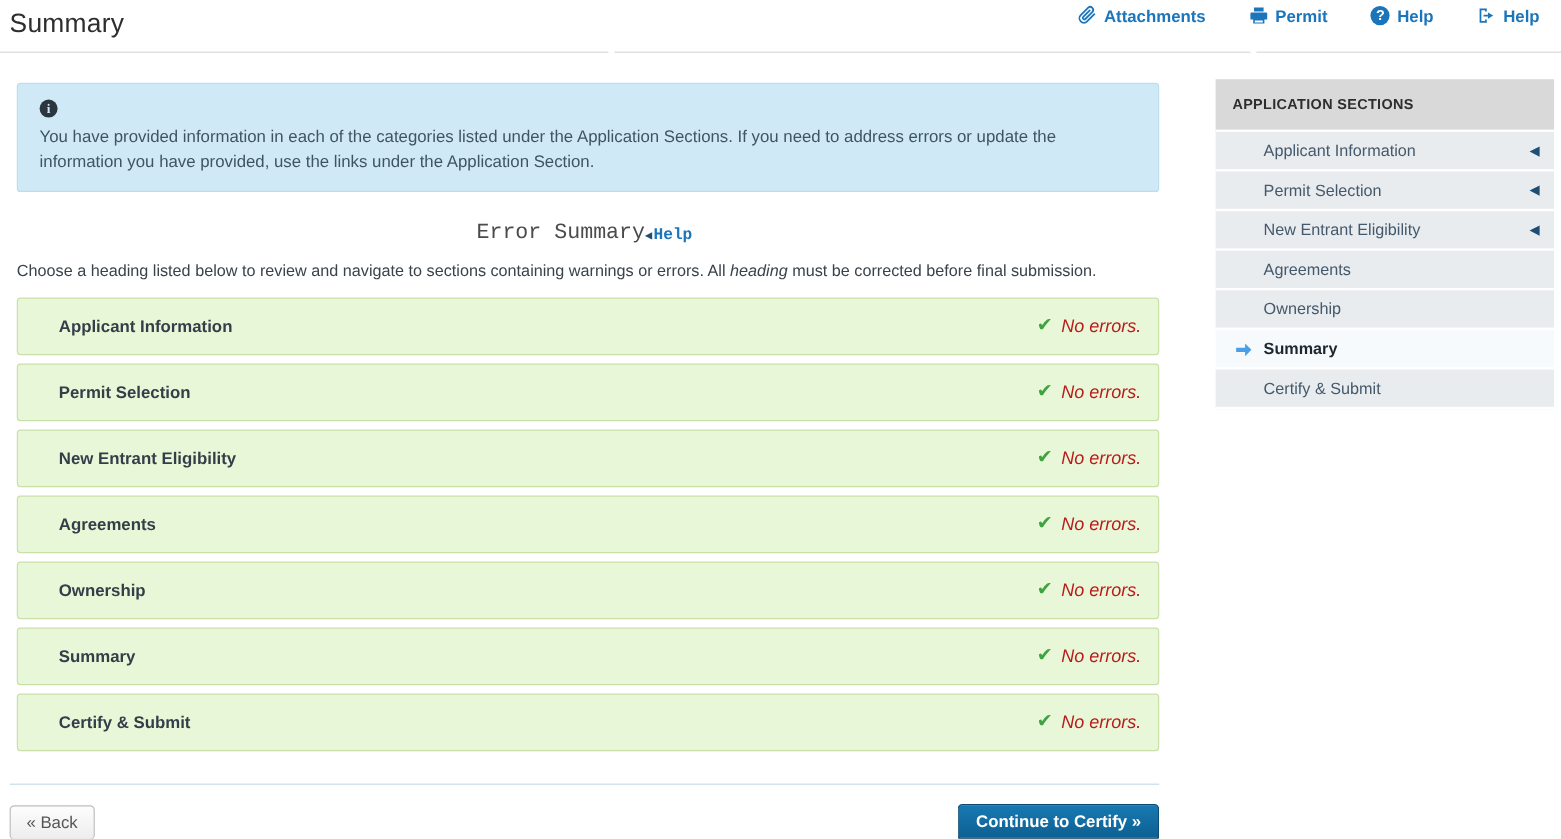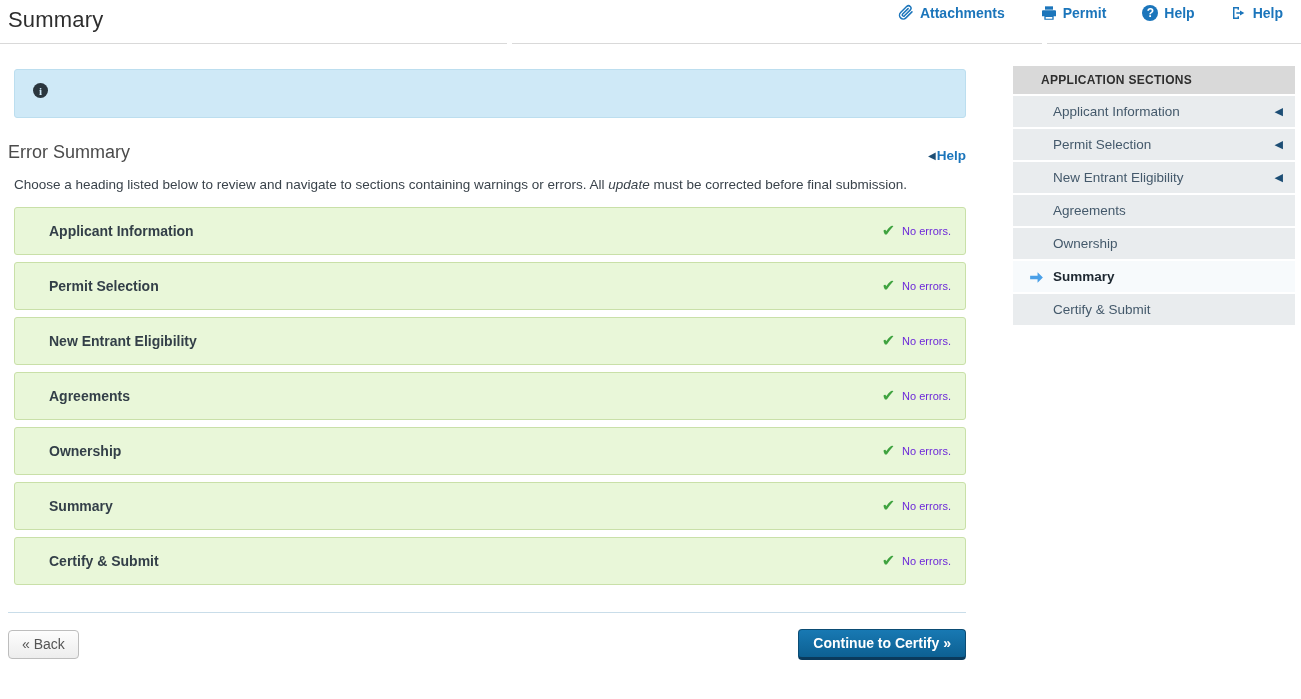--- a/index.html
+++ b/index.html
@@ -46,41 +46,42 @@
   }
   .info-icon {
     flex:0 0 auto; width:15px; height:15px; border-radius:50%; background:#2b363e; color:#cfe9f7;
     font-size:11px; font-weight:700; font-family:"Liberation Serif","DejaVu Serif",serif;
     display:flex; align-items:center; justify-content:center;
   }
   .notice-body { font-size:14px; color:#3f5563; line-height:21px; max-width:900px; }
 
   
   .es-header {
-    display:flex; justify-content:space-between; align-items:flex-end;
+    display:flex; justify-content:center; align-items:flex-end;
     margin:24px 0 0 -6px;
+    font-family:Liberation Mono, monospace;
   }
   .es-title { font-size:18px; font-weight:400; color:#4b4b4b; }
   .help-link {
     font-size:13.5px; font-weight:700; color:#1b75bb; text-decoration:none;
     display:flex; align-items:center; cursor:pointer;
   }
   .help-tri { color:#1d4e75; font-size:10px; margin-right:1px; }
   .es-instructions { margin-top:14px; font-size:13.5px; color:#3a434b; }
   .bars { margin-top:15px; }
   .bar {
     height:48px; margin-bottom:7px;
     background:#e9f7d9; border:1px solid #c9e0a8; border-radius:3px;
     display:flex; align-items:center; justify-content:space-between;
     padding:0 14px 0 34px; cursor:pointer;
   }
   .bar-label { font-size:14px; font-weight:700; color:#333f48; }
   .bar-status { display:flex; align-items:center; gap:7px; }
   .check-icon { color:#3fa33f; font-size:16px; font-weight:700; line-height:1; }
-  .status-text { font-size:11px; color:#6d28d9; }
+  .status-text { font-size:15px; color:#b91c1c;font-style:italic; }
 
   
   .footer-divider { height:1px; background:#c9dde9; margin:27px 0 0 -6px; width:958px; }
   .footer-row {
     display:flex; justify-content:space-between; align-items:center;
     margin:16px 0 0 -6px; width:958px;
   }
   .back-button {
     font-size:14px; color:#555; background:linear-gradient(#fdfdfd,#ededed);
     border:1px solid #bdbdbd; border-radius:4px; padding:5px 13px 6px 13px; cursor:pointer;
@@ -88,22 +89,22 @@
   }
   .continue-button {
     font-size:14px; font-weight:700; color:#fff;
     background:linear-gradient(#1879b3,#0d6092);
     border:1px solid #0b4c74; border-bottom:3px solid #0a3a5c; border-radius:4px;
     padding:5px 14px 6px 14px; cursor:pointer; font-family:inherit;
   }
 
   
   .sidebar-header {
-    background:#d9d9d9; height:30px; display:flex; align-items:center;
-    padding-left:28px; font-size:12px; font-weight:700; color:#2e2e2e;
+    background:#d9d9d9; height:44px; display:flex; align-items:center;
+    padding-left:14px; font-size:12px; font-weight:700; color:#2e2e2e;
     letter-spacing:0.3px; border-bottom:2px solid #fff;
   }
   .sidebar-item {
     position:relative; height:33px; background:#e9ecee; border-bottom:2px solid #fff;
     display:flex; align-items:center; padding:0 12px 0 40px;
     font-size:13.5px; color:#44596b; cursor:pointer;
   }
   .sidebar-item .collapse-tri { margin-left:auto; color:#1d4e75; font-size:11px; }
   .sidebar-item.active { background:#f7fafc; font-weight:700; color:#1d2730; }
   .active-arrow { position:absolute; left:15px; top:8px; }
@@ -153,31 +154,32 @@
 </div>
 
 <div class="main">
 
   <div class="content">
 
     <div class="notice">
       <div class="notice-heading">
         <span class="info-icon">i</span>
       </div>
+      <div class="notice-body">You have provided information in each of the categories listed under the Application Sections. If you need to address errors or update the information you have provided, use the links under the Application Section.</div>
     </div>
 
     <div class="es-header">
       <div class="es-title">Error Summary</div>
       <a class="help-link">
         <span class="help-tri">◀</span>
         <span>Help</span>
       </a>
     </div>
 
-    <div class="es-instructions"><span>Choose a heading listed below to review and navigate to sections containing warnings or errors. All </span><i>update</i><span> must be corrected before final submission.</span></div>
+    <div class="es-instructions"><span>Choose a heading listed below to review and navigate to sections containing warnings or errors. All </span><i>heading</i><span> must be corrected before final submission.</span></div>
 
     <div class="bars">
       <div class="bar">
         <span class="bar-label">Applicant Information</span>
         <span class="bar-status">
           <span class="check-icon">✔</span>
           <span class="status-text">No errors.</span>
         </span>
       </div>
       <div class="bar">

